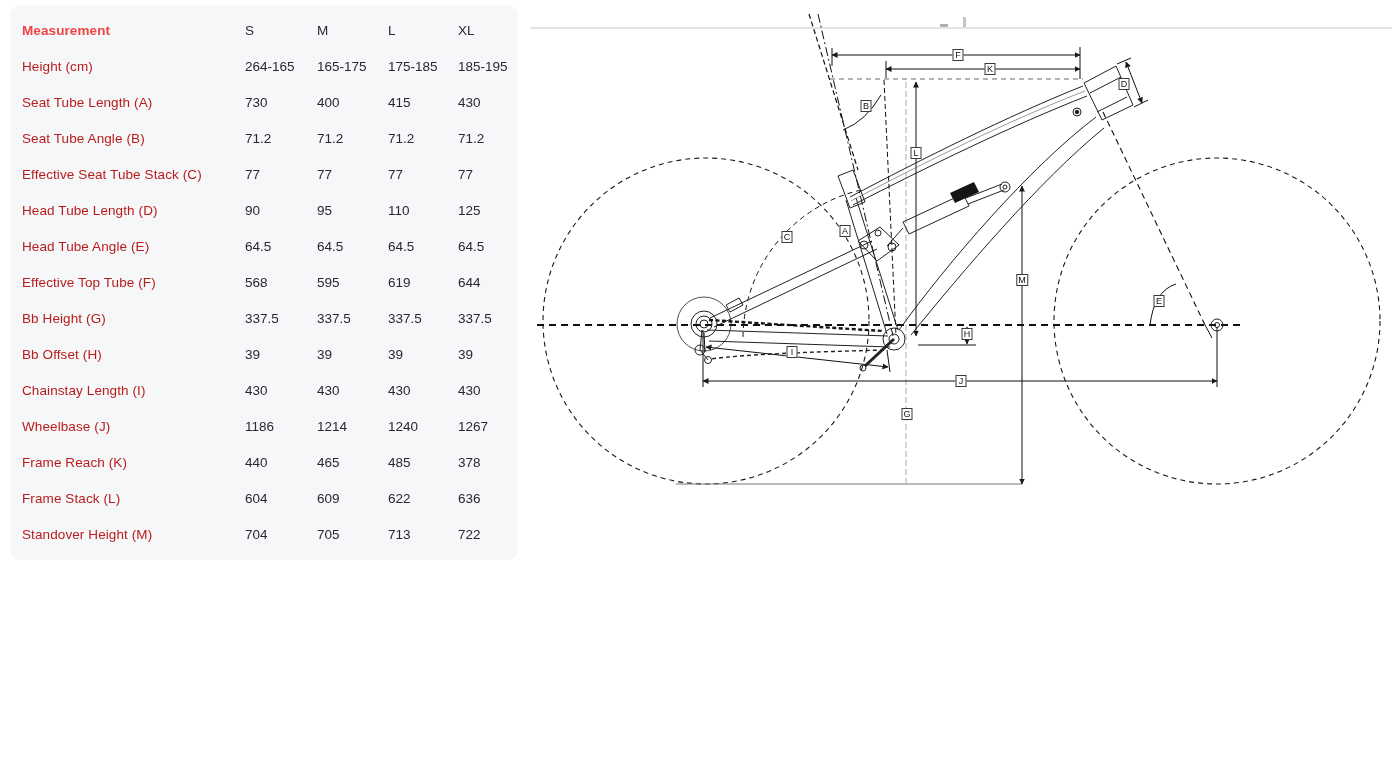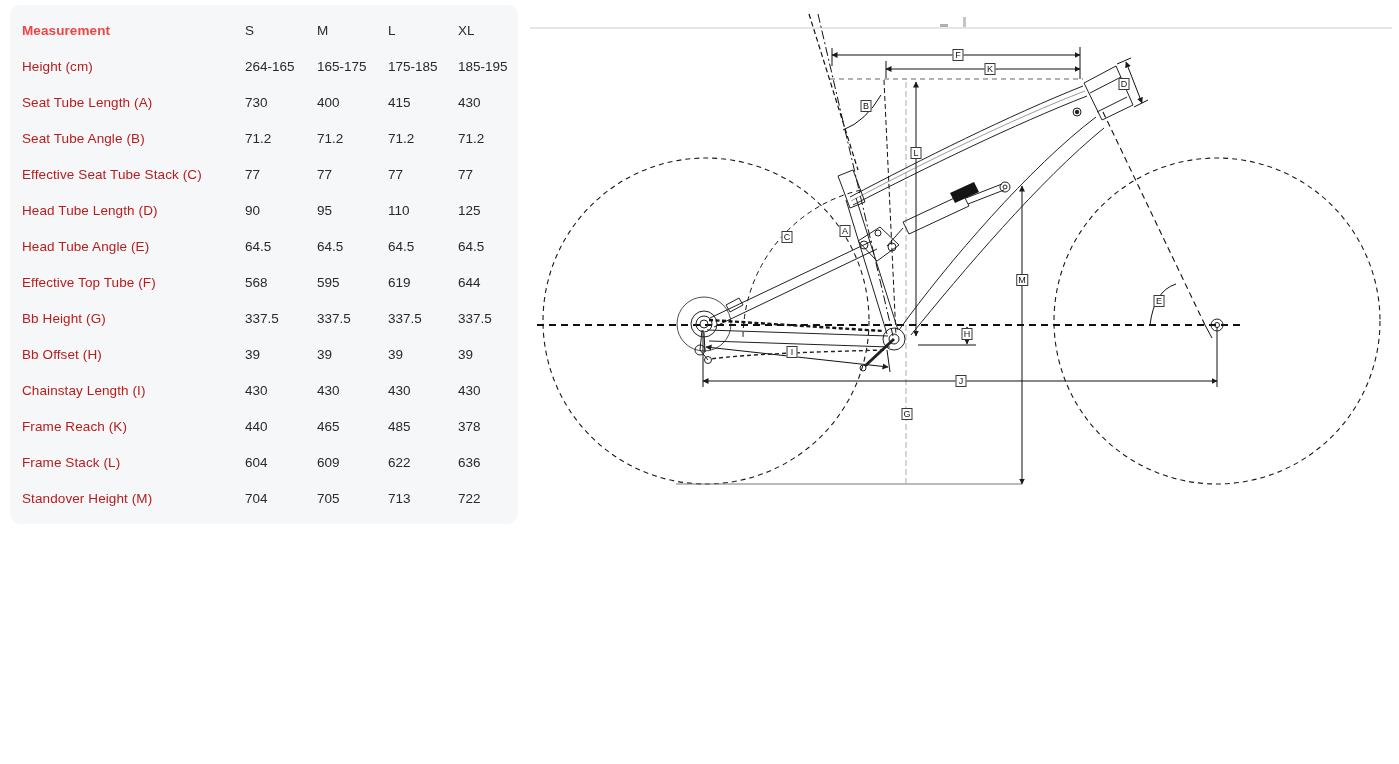--- a/index.html
+++ b/index.html
@@ -107,20 +107,27 @@
       <div class="val">39</div>
       <div class="val">39</div>
       <div class="val">39</div>
     </div>
     <div class="geo-row">
       <div class="lbl">Chainstay Length (I)</div>
       <div class="val">430</div>
       <div class="val">430</div>
       <div class="val">430</div>
       <div class="val">430</div>
+    </div>
+    <div class="geo-row">
+      <div class="lbl">Wheelbase (J)</div>
+      <div class="val">1186</div>
+      <div class="val">1214</div>
+      <div class="val">1240</div>
+      <div class="val">1267</div>
     </div>
     <div class="geo-row">
       <div class="lbl">Frame Reach (K)</div>
       <div class="val">440</div>
       <div class="val">465</div>
       <div class="val">485</div>
       <div class="val">378</div>
     </div>
     <div class="geo-row">
       <div class="lbl">Frame Stack (L)</div>

